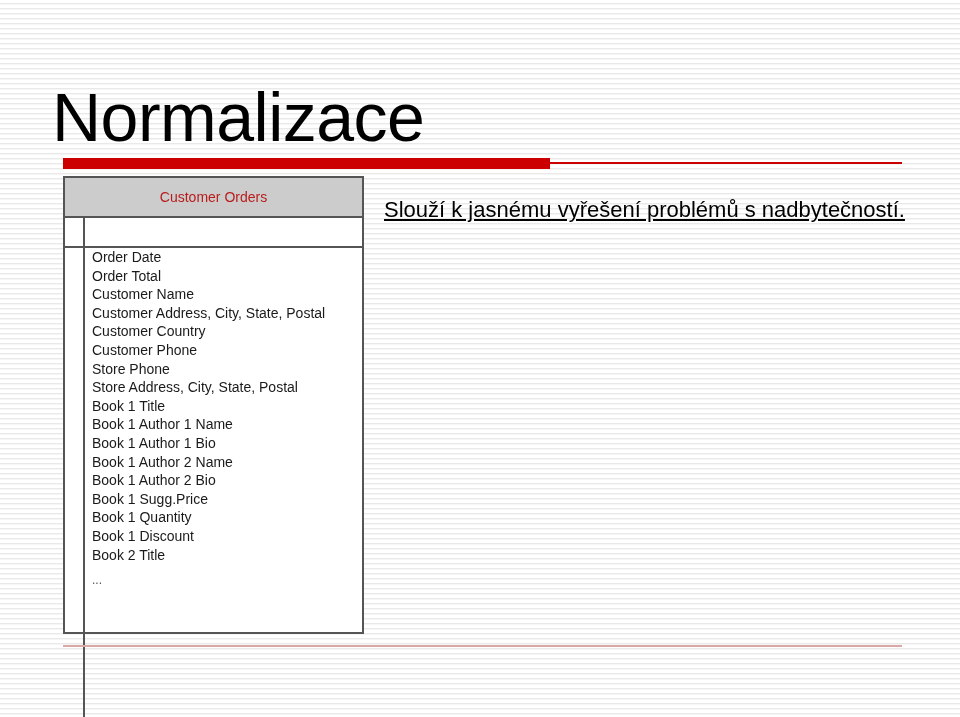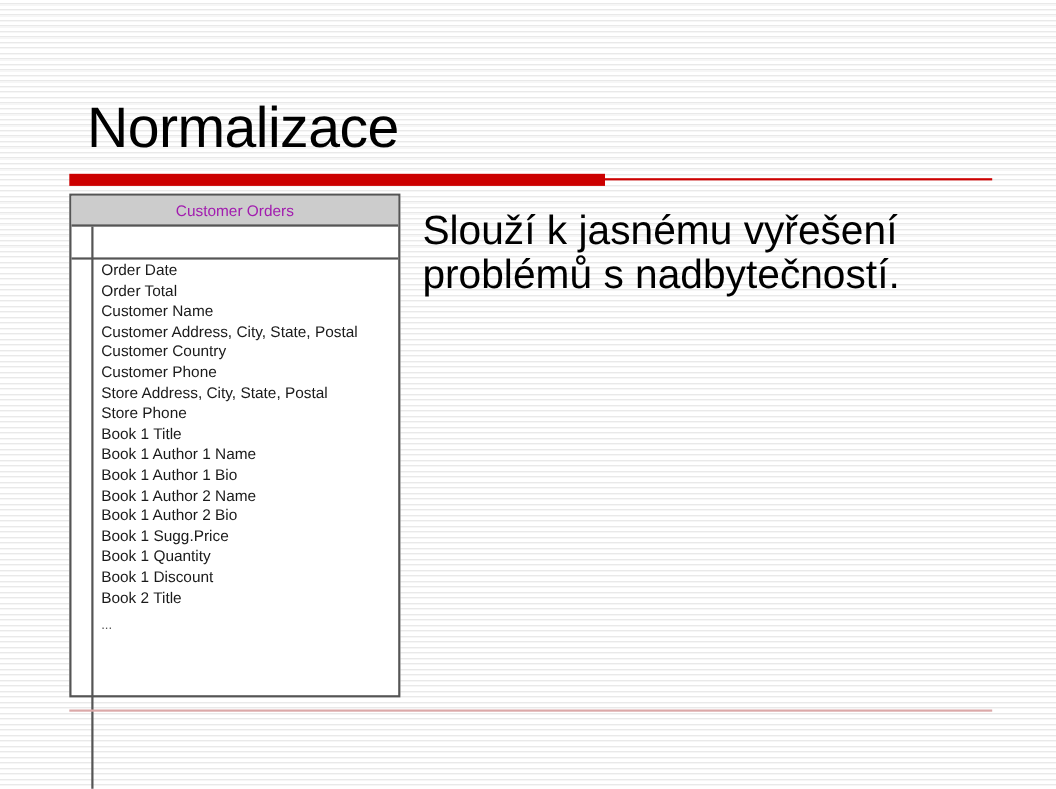--- a/index.html
+++ b/index.html
@@ -28,23 +28,23 @@
       #e9e9e9 3px,
       #e9e9e9 4px,
       #f6f6f6 4px,
       #f6f6f6 5px
     );
   }
 
   
   #slide-title {
     position: absolute;
-    left: 79px;
+    left: 52px;
     top: 86px;
-    font-size: 52px;
+    font-size: 68px;
     line-height: 62px;
     color: #000000;
     letter-spacing: -0.5px;
     white-space: nowrap;
   }
 
   
   .rule-thick {
     position: absolute;
     left: 63px;
@@ -77,29 +77,29 @@
     position: absolute;
     left: 63px;
     top: 176px;
     width: 301px;
     height: 458px;
     box-sizing: border-box;
     border: 2px solid #555555;
     background: #ffffff;
   }
   .table-header {
-    height: 28px;
+    height: 40px;
     box-sizing: border-box;
     background: #cccccc;
     border-bottom: 2px solid #555555;
     display: flex;
     align-items: center;
     justify-content: center;
     font-size: 14px;
-    color: #a21caf;
+    color: #b91c1c;
   }
   .table-body {
     position: relative;
     height: 532px;
   }
   
   .key-column-divider {
     position: absolute;
     left: 18px;
     top: 0;
@@ -135,23 +135,24 @@
     color: #555555;
     padding-top: 7px;
   }
 
   
   #body-text {
     position: absolute;
     left: 384px;
     top: 190px;
     width: 530px;
-    font-size: 37px;
+    font-size: 22px;
     line-height: 40px;
     color: #000000;
+    text-decoration: underline;
   }
 </style>
 </head>
 <body>
 
 <div id="slide">
 
   <div id="slide-title">Normalizace</div>
 
   <div class="rule-thick"></div>
@@ -162,22 +163,22 @@
     <div class="table-body">
       <div class="key-column-divider"></div>
       <div class="table-blank-row"></div>
       <ul class="field-list">
           <li>Order Date</li>
           <li>Order Total</li>
           <li>Customer Name</li>
           <li>Customer Address, City, State, Postal</li>
           <li>Customer Country</li>
           <li>Customer Phone</li>
+          <li>Store Phone</li>
           <li>Store Address, City, State, Postal</li>
-          <li>Store Phone</li>
           <li>Book 1 Title</li>
           <li>Book 1 Author 1 Name</li>
           <li>Book 1 Author 1 Bio</li>
           <li>Book 1 Author 2  Name</li>
           <li>Book 1 Author 2 Bio</li>
           <li>Book 1 Sugg.Price</li>
           <li>Book 1 Quantity</li>
           <li>Book 1 Discount</li>
           <li>Book 2 Title</li>
           <li class="ellipsis">...</li>

